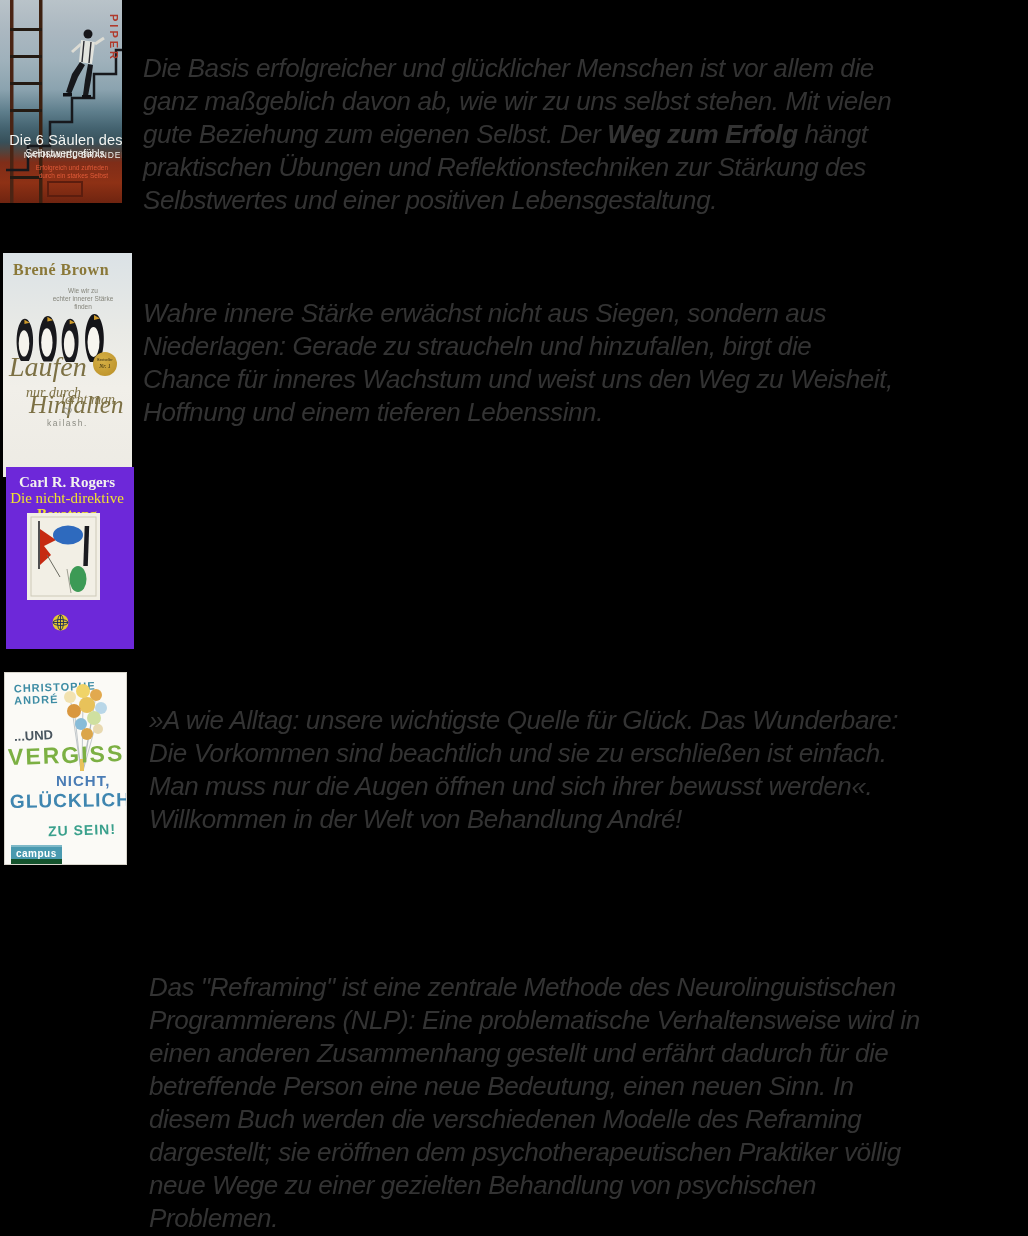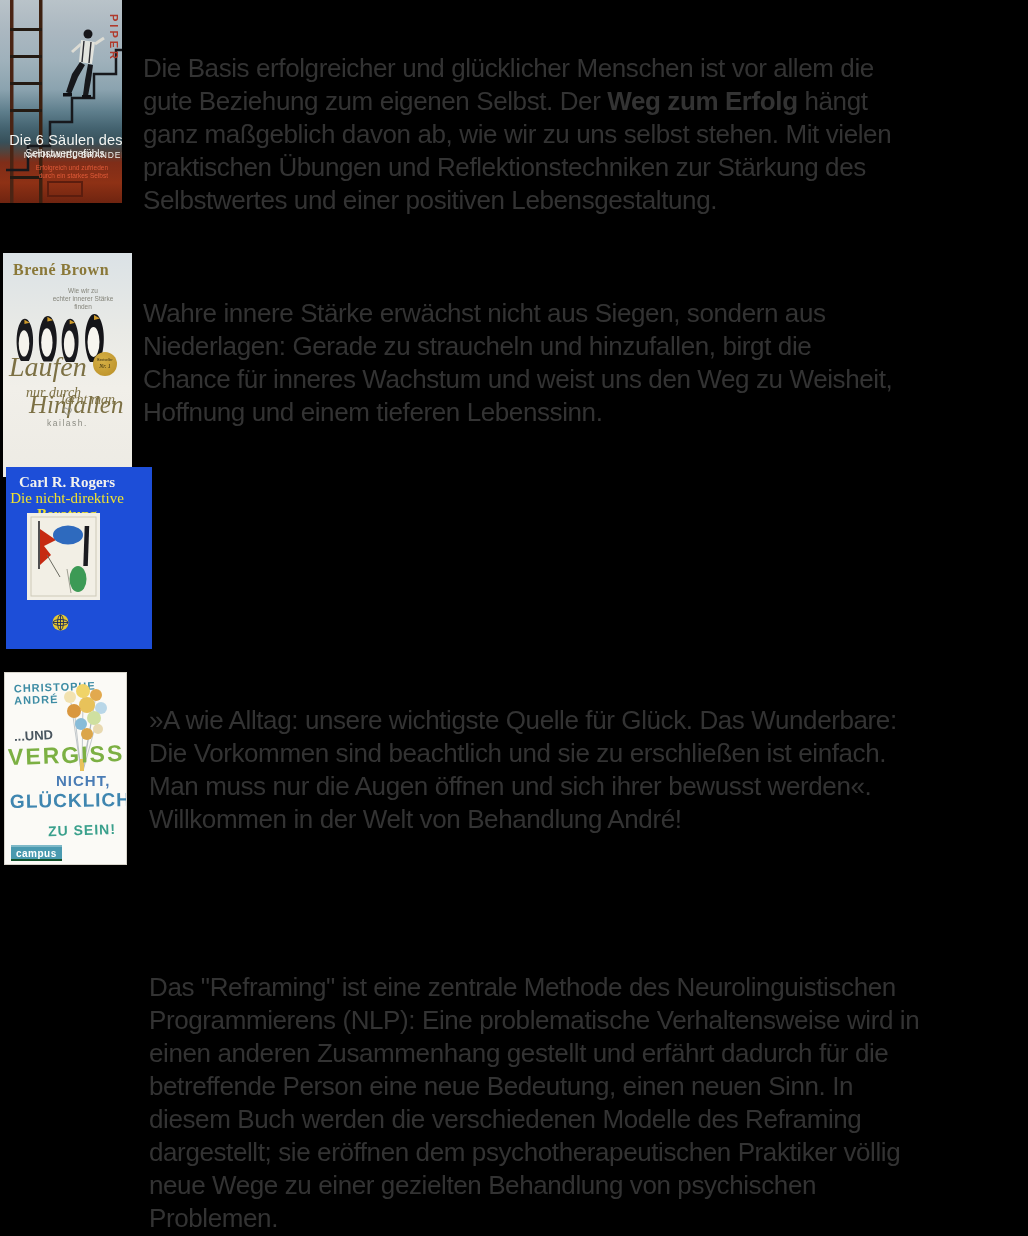--- a/index.html
+++ b/index.html
@@ -4,21 +4,21 @@
 <style>
   * { margin:0; padding:0; box-sizing:border-box; }
   html,body { background:#000; }
   body { width:1028px; height:1236px; overflow:hidden;
          font-family:"Liberation Sans", sans-serif; }
   .page { position:relative; width:1028px; height:1236px; background:var(--page-bg,#000); }
 
   
   .desc { position:absolute; color:var(--desc-text,#333333); font-size:26px;
           line-height:33px; letter-spacing:-0.4px; }
-  .desc .line { white-space:nowrap; height:33px; }
+  .desc .line { white-space:nowrap; height:33px;font-style:italic; }
 
   
   .cover { position:absolute; overflow:hidden; }
   .abs { position:absolute; }
 
   
   .c1 { left:0; top:0; width:122px; height:203px;
         background:linear-gradient(180deg,#b9c3c9 0%,#aab7c0 16%,#9fb1bb 30%,#8ba3af 44%,
                    #5e7e8c 55%,#446370 63%,#37505a 70%,#55423a 75%,#7f2d18 80%,#8e3115 90%,#6f2410 100%); }
   .c1 .piper { right:2px; top:14px; writing-mode:vertical-rl; color:#b03a2c;
@@ -46,21 +46,21 @@
   .c2 .w4 { left:26px; top:138px; font-size:25px; }
   .c2 .badge { left:90px; top:99px; width:24px; height:24px; border-radius:50%;
                background:radial-gradient(circle at 40% 35%,#d6b045,#b88d26);
                color:#32290f; text-align:center; line-height:1; }
   .c2 .badge .b1 { font-size:3.5px; padding-top:7px; }
   .c2 .badge .b2 { font-size:6px; font-style:italic; font-family:"Liberation Serif",serif; }
   .c2 .klogo { left:0; top:165px; width:129px; text-align:center;
                color:#8d8d84; font-size:8.5px; letter-spacing:1.5px; }
 
   
-  .c3 { left:6px; top:467px; width:146px; height:182px; background:#1d4ed8; }
+  .c3 { left:6px; top:467px; width:128px; height:182px; background:#6d28d9; }
   .c3 .auth { left:0; top:7px; width:122px; text-align:center; color:#f3f2ee;
               font-family:"Liberation Serif",serif; font-weight:bold; font-size:15px; }
   .c3 .t1 { left:0; top:23px; width:122px; text-align:center; color:#f0e22e;
             font-family:"Liberation Serif",serif; font-weight:normal; font-size:15px; }
   .c3 .t2 { left:0; top:39px; width:122px; text-align:center; color:#f0e22e;
             font-family:"Liberation Serif",serif; font-weight:bold; font-size:15px; }
   .c3 .art { left:21px; top:46px; width:73px; height:87px; }
 
   
   .c4 { left:4px; top:672px; width:123px; height:193px; background:#fbfaf6;
@@ -68,21 +68,21 @@
   .c4 .hand { position:absolute; font-weight:bold; white-space:nowrap; }
   .c4 .auth { left:9px; top:8px; color:#3d8ca4; font-size:11px; letter-spacing:1px;
               line-height:12px; transform:rotate(-2deg); }
   .c4 .p1 { left:9px;  top:55px;  color:#49555e; font-size:13px; transform:rotate(-3deg); }
   .c4 .p2 { left:3px;  top:69px;  color:#7cb043; font-size:23px; letter-spacing:2px; transform:rotate(-2deg); }
   .c4 .p3 { left:51px; top:99px;  color:#4a7cb5; font-size:15px; letter-spacing:1px; }
   .c4 .p4 { left:5px;  top:117px; color:#3f86b0; font-size:19px; letter-spacing:1px; transform:rotate(-1deg); }
   .c4 .p5 { left:43px; top:149px; color:#3aa08c; font-size:14px; letter-spacing:1px; transform:rotate(-2deg); }
   .c4 .campus { left:6px; top:172px; background:#4a9ab0; color:#fff; font-weight:bold;
                 font-size:10px; padding:1px 5px 0; border-top:2px solid #7fb9c8;
-                border-bottom:2px solid #14532d; letter-spacing:0.5px; }
+                border-bottom:6px solid #14532d; letter-spacing:0.5px; }
 </style>
 </head>
 <body>
 
 <div class="page">
 
   <div class="cover c1">
     <svg class="abs" style="left:0;top:0" width="122" height="203" viewBox="0 0 122 203">
       <rect x="10" y="0" width="3.5" height="203" fill="#4a2414"></rect>
       <rect x="39" y="0" width="3.5" height="203" fill="#3c2010"></rect>
@@ -111,22 +111,22 @@
     <div class="abs auth">NATHANIEL BRANDEN</div>
     <div class="abs t1">Die 6 Säulen des</div>
     <div class="abs t2">Selbstwertgefühls</div>
     <div class="abs tag">
       <div>Erfolgreich und zufrieden</div>
       <div>durch ein starkes Selbst</div>
     </div>
   </div>
   <div class="desc" style="left:143px; top:52px">
       <div class="line"><span>Die Basis erfolgreicher und glücklicher Menschen ist vor allem die</span></div>
+      <div class="line"><span>ganz maßgeblich davon ab, wie wir zu uns selbst stehen. Mit vielen</span></div>
       <div class="line"><span>gute Beziehung zum eigenen Selbst. Der </span><span style="font-weight: 700;">Weg zum Erfolg</span><span> hängt</span></div>
-      <div class="line"><span>ganz maßgeblich davon ab, wie wir zu uns selbst stehen. Mit vielen</span></div>
       <div class="line"><span>praktischen Übungen und Reflektionstechniken zur Stärkung des</span></div>
       <div class="line"><span>Selbstwertes und einer positiven Lebensgestaltung.</span></div>
     </div>
 
   <div class="cover c2">
     <div class="abs auth">Brené Brown</div>
     <div class="abs sub">
       <div>Wie wir zu</div>
       <div>echter innerer Stärke</div>
       <div>finden</div>

